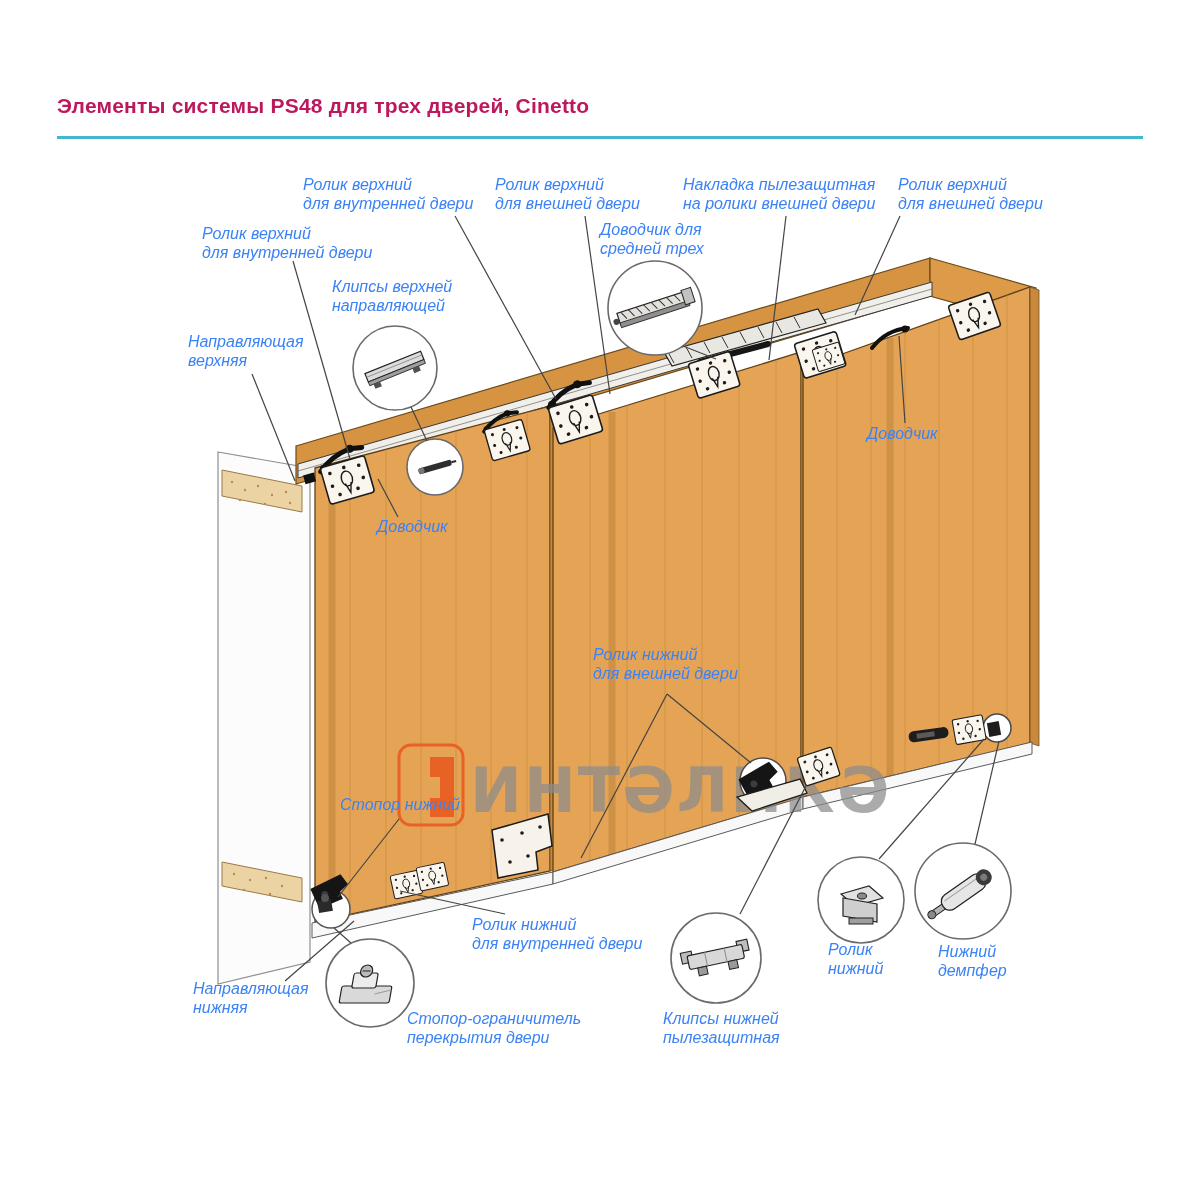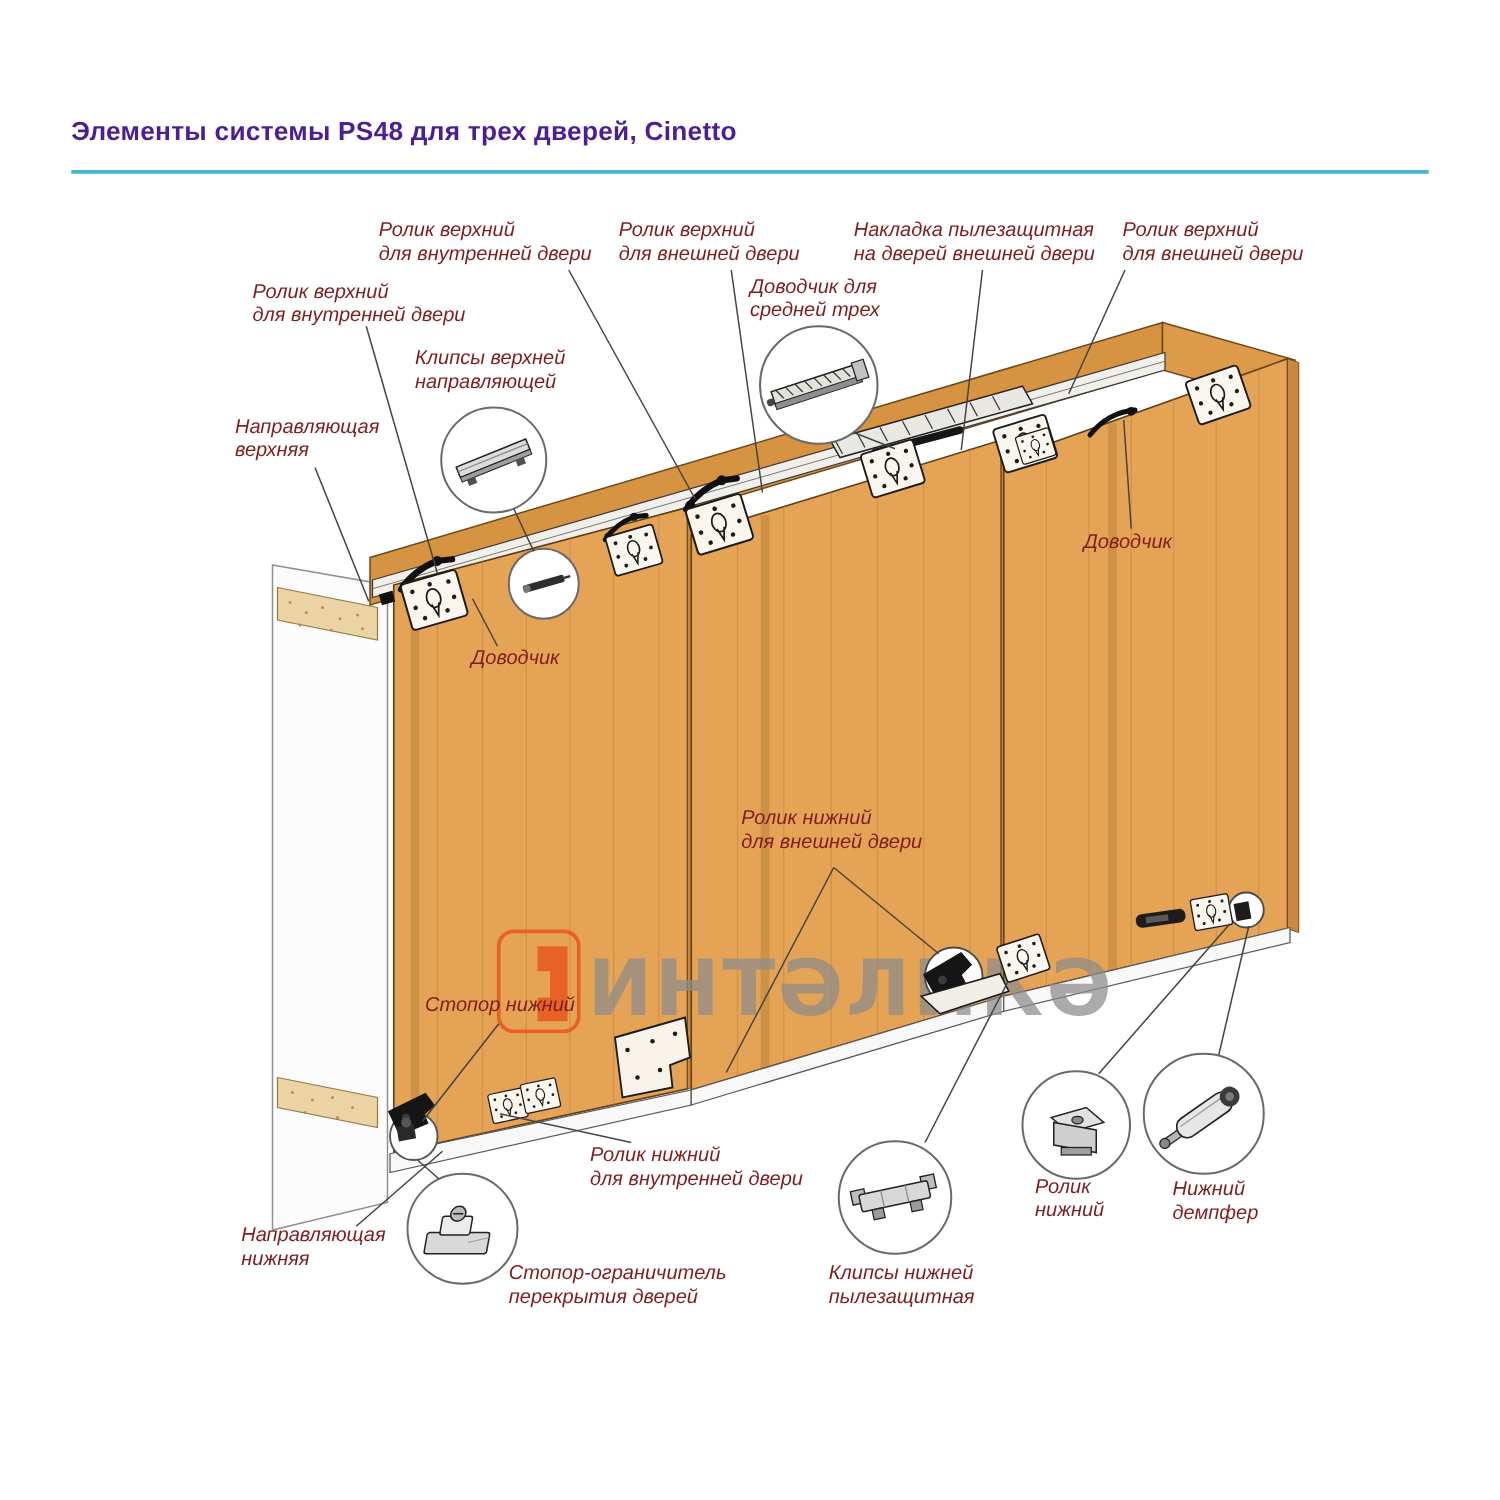--- a/index.html
+++ b/index.html
@@ -1,23 +1,23 @@
 <!DOCTYPE html>
 <html><head>
 <meta charset="utf-8">
 <style>
   html,body{margin:0;padding:0;background:#ffffff;}
   body{width:1200px;height:1200px;position:relative;overflow:hidden;
        font-family:"Liberation Sans",sans-serif;}
   svg{position:absolute;left:0;top:0;}
   .title{position:absolute;left:57px;top:94px;font-size:21px;font-weight:bold;
-         color:#4c1d95;letter-spacing:0.2px;}
+         color:#be185d;letter-spacing:0.2px;}
   .rule{position:absolute;left:57px;top:136px;width:1086px;height:3px;background:#43b6d2;}
   .lbl{position:absolute;font-style:italic;font-size:16px;line-height:1.18;
-       color:#7f1d1d;white-space:pre-line;}
+       color:#3b82f6;white-space:pre-line;}
 </style>
 </head>
 <body>
 
 <svg width="1200" height="1200" viewBox="0 0 1200 1200">
   <defs>
     <g id="plate">
       <rect x="0" y="0" width="46" height="38" rx="3" fill="#faf6ee" stroke="#1b1b1b" stroke-width="1.6"></rect>
       <circle cx="8" cy="8" r="1.8" fill="#1b1b1b"></circle>
         <circle cx="23" cy="6" r="1.8" fill="#1b1b1b"></circle>
@@ -304,40 +304,40 @@
 </svg>
 
 <div class="title">Элементы системы PS48 для трех дверей, Cinetto</div>
 <div class="rule"></div>
 
 <div class="lbl" style="left:303px;top:176px;">Ролик верхний
 для внутренней двери</div>
 <div class="lbl" style="left:495px;top:176px;">Ролик верхний
 для внешней двери</div>
 <div class="lbl" style="left:683px;top:176px;">Накладка пылезащитная
-на дверей внешней двери</div>
+на ролики внешней двери</div>
 <div class="lbl" style="left:898px;top:176px;">Ролик верхний
 для внешней двери</div>
 <div class="lbl" style="left:202px;top:225px;">Ролик верхний
 для внутренней двери</div>
 <div class="lbl" style="left:600px;top:221px;">Доводчик для
 средней трех</div>
 <div class="lbl" style="left:332px;top:278px;">Клипсы верхней
 направляющей</div>
 <div class="lbl" style="left:188px;top:333px;">Направляющая
 верхняя</div>
 <div class="lbl" style="left:867px;top:425px;">Доводчик</div>
 <div class="lbl" style="left:377px;top:518px;">Доводчик</div>
 <div class="lbl" style="left:593px;top:646px;">Ролик нижний
 для внешней двери</div>
 <div class="lbl" style="left:340px;top:796px;">Стопор нижний</div>
 <div class="lbl" style="left:193px;top:980px;">Направляющая
 нижняя</div>
 <div class="lbl" style="left:472px;top:916px;">Ролик нижний
 для внутренней двери</div>
 <div class="lbl" style="left:407px;top:1010px;">Стопор-ограничитель
-перекрытия дверей</div>
+перекрытия двери</div>
 <div class="lbl" style="left:663px;top:1010px;">Клипсы нижней
 пылезащитная</div>
 <div class="lbl" style="left:828px;top:941px;">Ролик
 нижний</div>
 <div class="lbl" style="left:938px;top:943px;">Нижний
 демпфер</div>
 
 </body></html>

